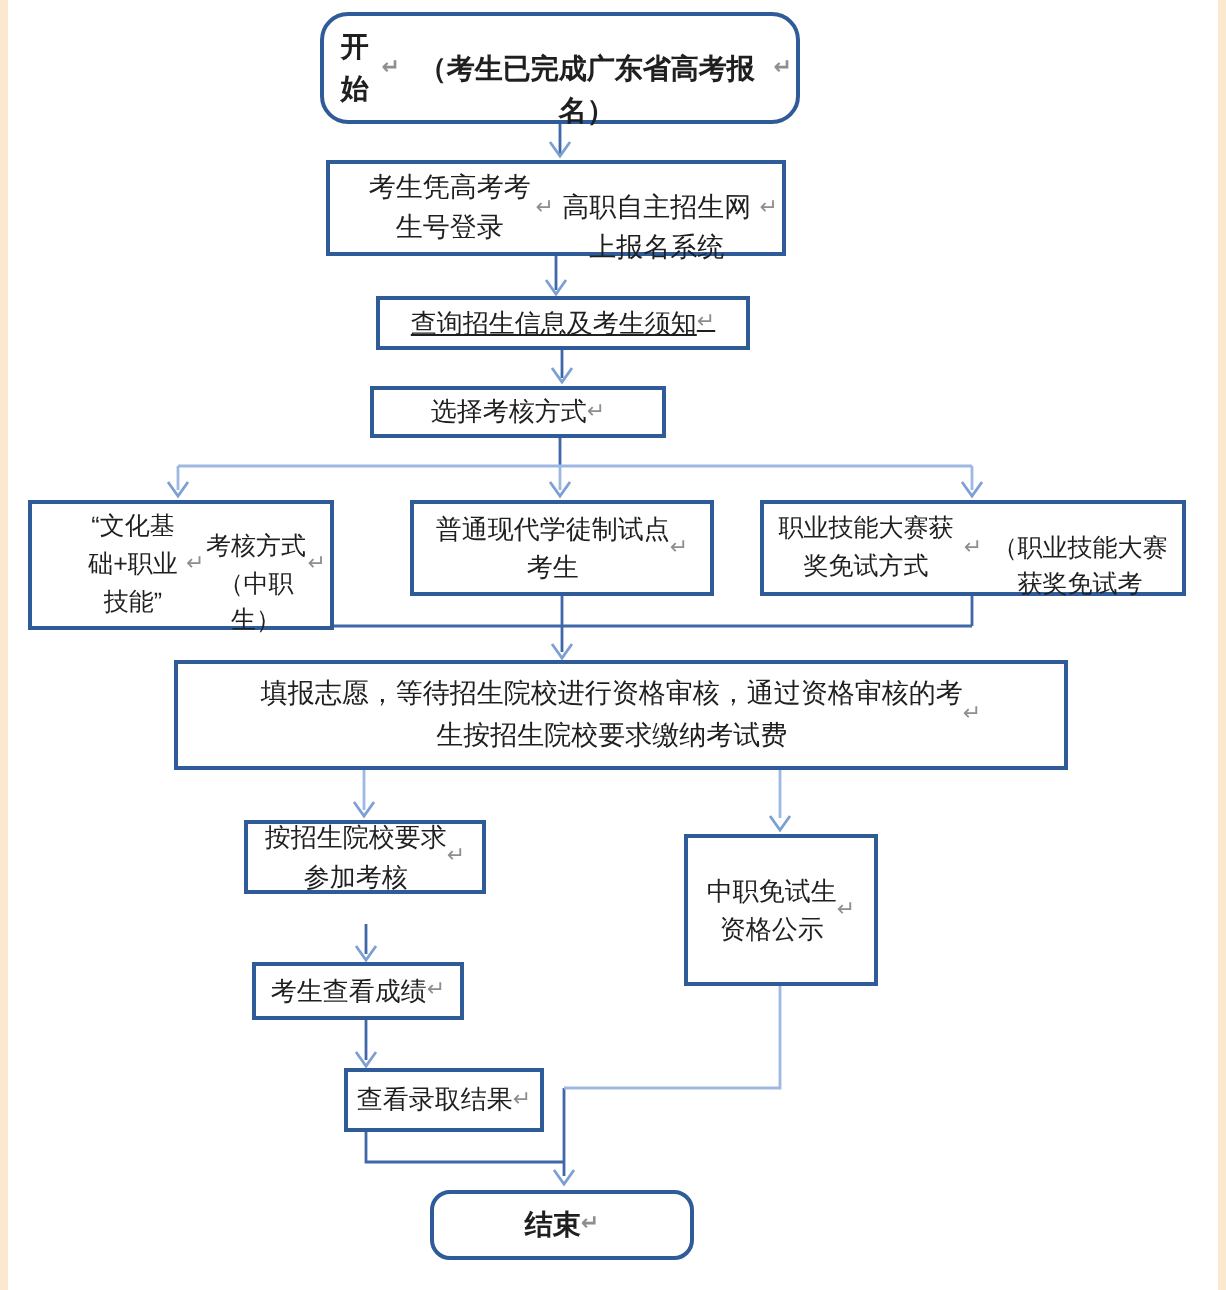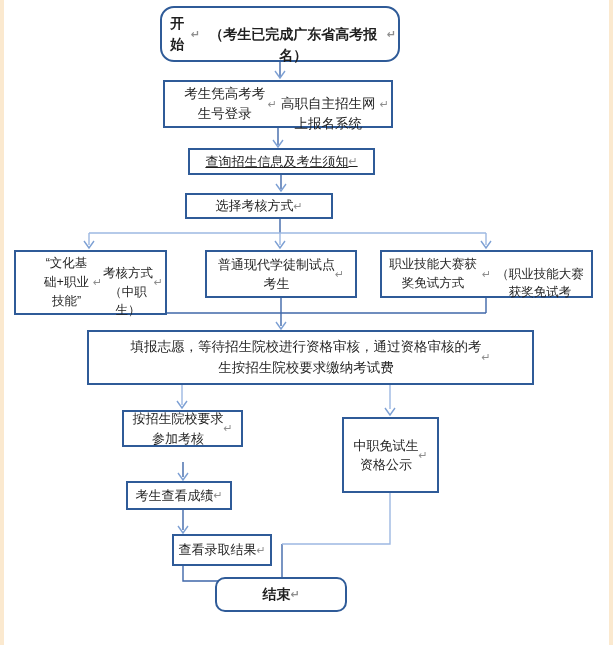--- a/index.html
+++ b/index.html
@@ -32,21 +32,21 @@
   #n-query{left:188px;top:148px;width:187px;height:27px;text-decoration:underline;}
   #n-choose{left:185px;top:193px;width:148px;height:26px;text-align:right;}
   #n-branch-culture{left:14px;top:250px;width:153px;height:65px;font-size:12.5px;padding-left:24px;}
   #n-branch-apprentice{left:205px;top:250px;width:152px;height:48px;}
   #n-branch-skill{left:380px;top:250px;width:213px;height:48px;font-size:12.5px;}
   #n-fill{left:87px;top:330px;width:447px;height:55px;font-size:13.5px;}
   #n-attend{left:122px;top:410px;width:121px;height:37px;}
   #n-publicity{left:342px;top:417px;width:97px;height:76px;}
   #n-score{left:126px;top:481px;width:106px;height:29px;}
   #n-result{left:127px;top:534px;width:100px;height:32px;margin-left:45px;}
-  #n-end{left:215px;top:577px;width:132px;height:35px;border-radius:10px;}
+  #n-end{left:215px;top:595px;width:132px;height:35px;border-radius:10px;}
 </style>
 </head>
 <body>
 
 <div class="canvas">
 
   <div class="edge-strip left"></div>
   <div class="edge-strip right"></div>
 
   <svg class="connectors" width="613" height="645" viewBox="0 0 613 645" aria-hidden="true">

